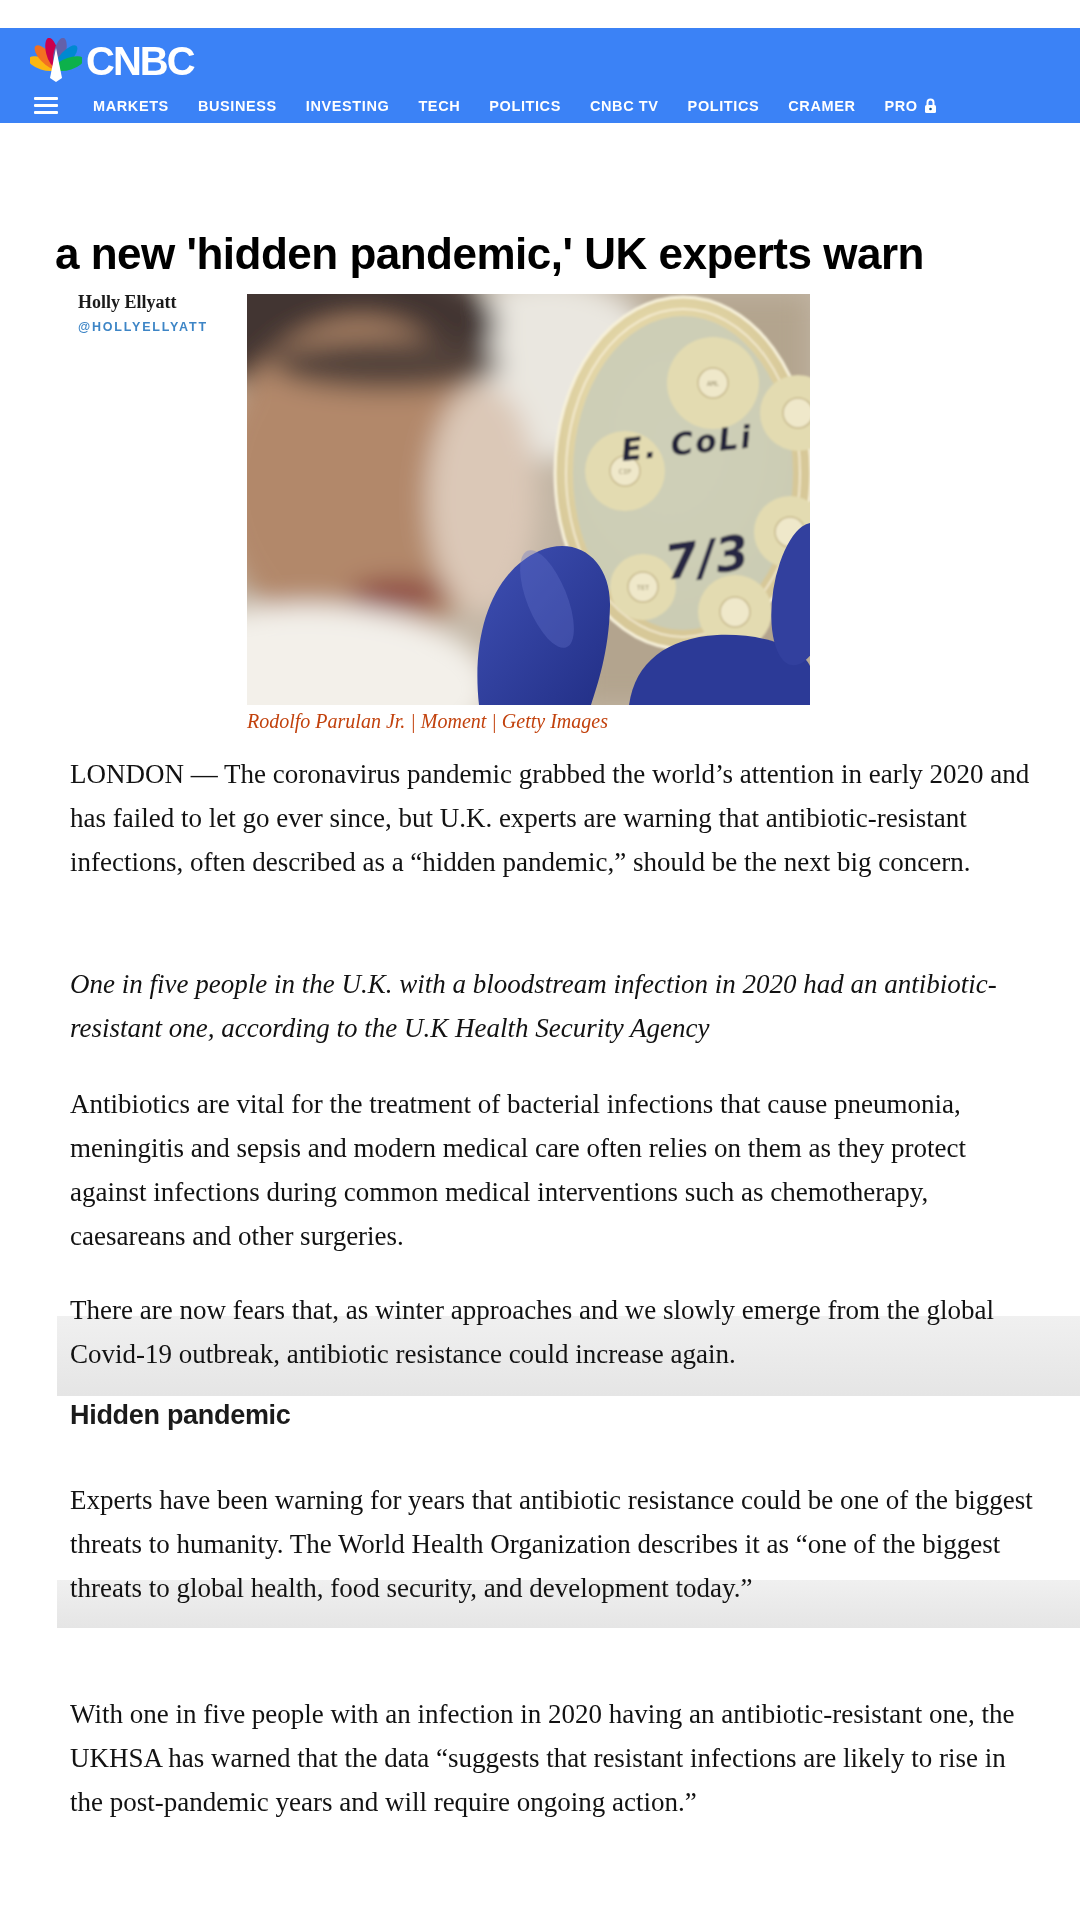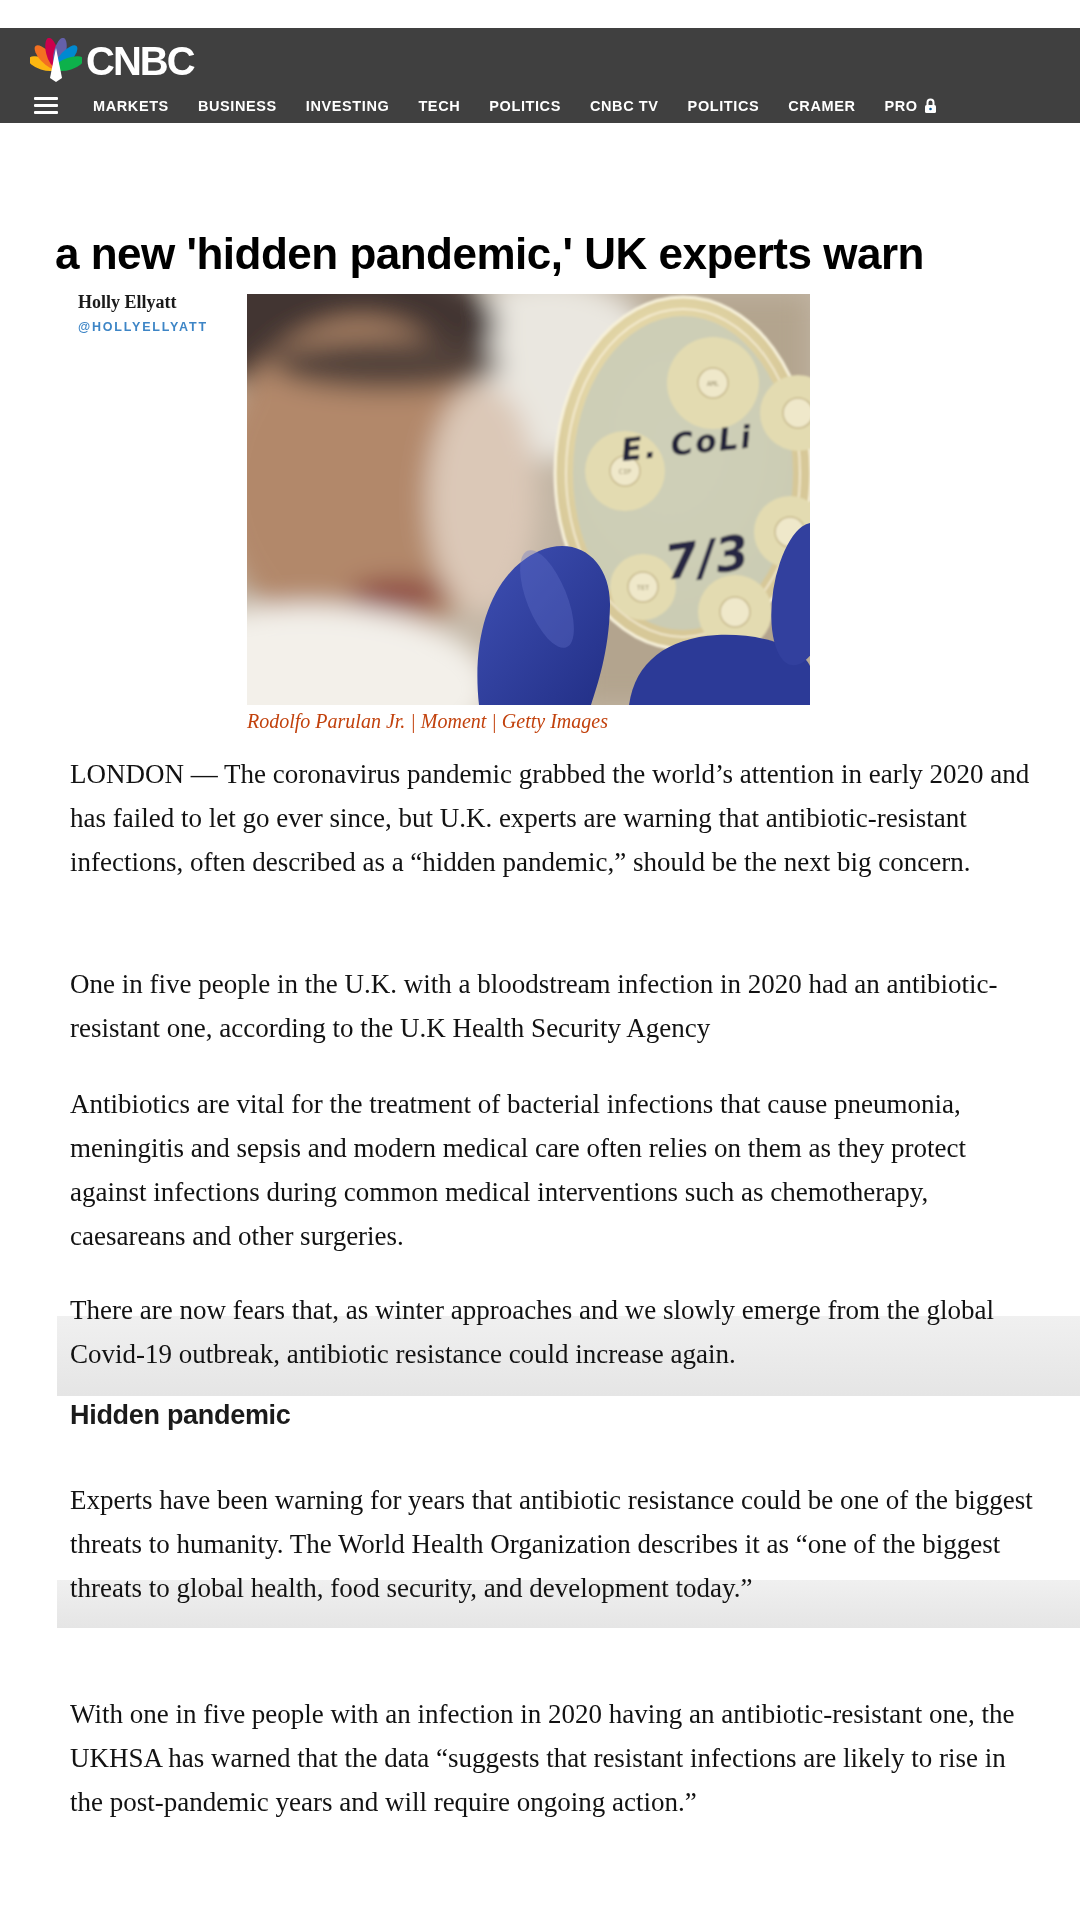--- a/index.html
+++ b/index.html
@@ -1,20 +1,20 @@
 <!DOCTYPE html>
 <html><head>
 <meta charset="utf-8">
 <style>
   html,body{margin:0;padding:0;background:#ffffff;}
   .page{position:relative;width:1080px;height:1920px;background:#ffffff;overflow:hidden;
         font-family:"Liberation Sans",sans-serif;}
   
   .topstrip{position:absolute;left:0;top:0;width:1080px;height:28px;background:#ffffff;}
-  .header{position:absolute;left:0;top:28px;width:1080px;height:95px;background:#404040;}
+  .header{position:absolute;left:0;top:28px;width:1080px;height:95px;background:#3b82f6;}
   .logo{position:absolute;left:30px;top:10px;display:flex;align-items:center;cursor:pointer;}
   .wordmark{color:#ffffff;font-weight:bold;font-size:40px;letter-spacing:-2px;line-height:1;margin-left:4px;}
   .nav{position:absolute;left:34px;bottom:9px;display:flex;align-items:center;gap:29px;}
   .hamburger{display:flex;flex-direction:column;gap:4px;cursor:pointer;margin-right:6px;}
   .hamburger span{display:block;width:24px;height:3px;background:#ffffff;border-radius:1px;}
   .nav-item{color:#ffffff;font-size:14.5px;font-weight:bold;letter-spacing:.6px;cursor:pointer;
             display:flex;align-items:center;gap:6px;}
   
   .headline{position:absolute;left:55px;top:168px;width:1000px;color:#000000;
             font-size:44px;font-weight:800;line-height:57px;letter-spacing:-.5px;}
@@ -25,21 +25,21 @@
   
   .hero{position:absolute;left:247px;top:294px;width:563px;height:411px;overflow:hidden;}
   .credit{position:absolute;left:247px;top:710px;font-family:"Liberation Serif",serif;
           font-style:italic;font-size:20px;color:#c2410c;}
   
   .band{position:absolute;left:57px;width:1023px;background:linear-gradient(#f0f0f0,#e5e5e5);z-index:0;}
   .band1{top:1316px;height:80px;}
   .band2{top:1580px;height:48px;}
   .para{position:absolute;left:70px;width:975px;z-index:1;
         font-family:"Liberation Serif",serif;font-size:27px;line-height:44px;color:#121212;}
-  .p0{top:752px;} .p1{top:962px;} .p2{top:1082px;} .p3{top:1288px;}
+  .p0{top:752px;} .p1{top:962px;font-style:italic;} .p2{top:1082px;} .p3{top:1288px;}
   .p4{top:1478px;} .p5{top:1692px;}
   .subhead{position:absolute;left:70px;top:1400px;z-index:1;font-size:27px;font-weight:800;
            color:#1b1b1b;letter-spacing:-.3px;}
 </style>
 </head>
 <body>
 
 <div class="page">
 
   <div class="topstrip"></div>

